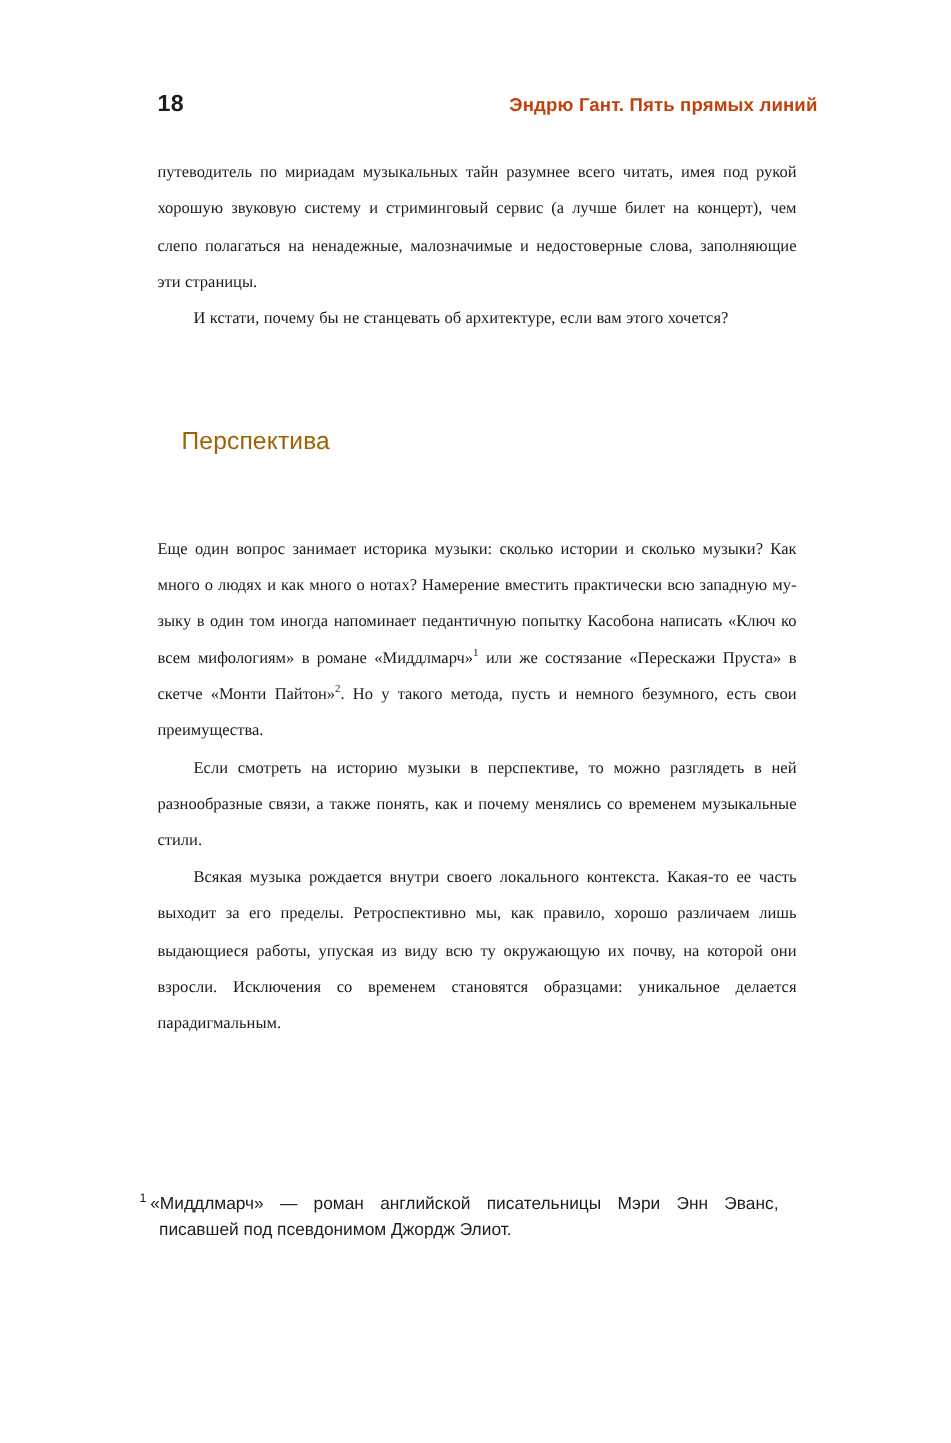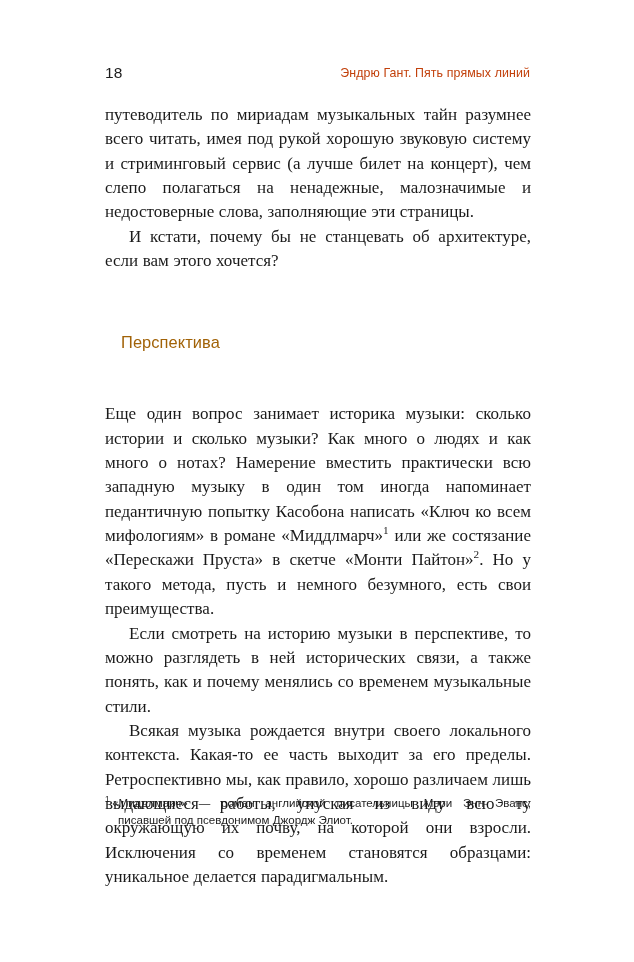--- a/index.html
+++ b/index.html
@@ -20,26 +20,27 @@
     width: 634px;
     height: 962px;
     box-sizing: border-box;
   }
 
   
   .running-head {
     position: absolute;
     top: 58px;
     left: 105px;
-    right: 104px;
+    right: 89px;
     height: 24px;
     display: flex;
-    align-items: flex-end;
+    align-items: center;
     justify-content: space-between;
     font-family: "Liberation Sans", "DejaVu Sans", sans-serif;
+    font-weight: bold;
   }
   .folio {
     font-size: 15.5px;
     line-height: 18px;
     color: #1c1c1c;
     letter-spacing: 0.2px;
   }
   .head-title {
     font-size: 12.4px;
     line-height: 18px;
@@ -50,21 +51,21 @@
 
   
   .column {
     position: absolute;
     top: 103px;
     left: 105px;
     width: 426px;
   }
   p.body {
     margin: 0;
-    font-size: 17px;
+    font-size: 11px;
     line-height: 24.35px;
     text-align: justify;
     text-justify: inter-word;
     hyphens: manual;
     -webkit-hyphens: manual;
     word-spacing: 0.02em;
   }
   p.body.indent {
     text-indent: 24px;
   }
@@ -86,21 +87,21 @@
   sup.fn-ref {
     font-size: 0.66em;
     vertical-align: super;
     line-height: 0;
     font-family: "Liberation Serif", "DejaVu Serif", serif;
   }
 
   
   .footnotes {
     position: absolute;
-    left: 105px;
+    left: 93px;
     width: 426px;
     top: 795px;
     font-family: "Liberation Sans", "DejaVu Sans", sans-serif;
   }
   .footnote {
     margin: 0 0 2px 0;
     font-size: 11.55px;
     line-height: 17.1px;
     text-align: justify;
     color: #1d1d1d;
@@ -131,21 +132,21 @@
     <p class="body indent">И кстати, почему бы не станцевать об архитектуре, если вам этого хочется?</p>
 
     <div class="gap-before-heading"></div>
 
     <h2 class="section-heading">Перспектива</h2>
 
     <div class="gap-after-heading"></div>
 
     <p class="body" id="p3-host"><span>Еще один вопрос занимает историка музыки: сколько исто­рии и сколько музыки? Как много о людях и как много о но­тах? Намерение вместить практически всю западную му­зыку в один том иногда напоминает педантичную попытку Касобона написать «Ключ ко всем мифологиям» в рома­не «Миддлмарч»</span><sup class="fn-ref">1</sup><span> или же состязание «Перескажи Пруста» в скетче «Монти Пайтон»</span><sup class="fn-ref">2</sup><span>. Но у такого метода, пусть и не­много безумного, есть свои преимущества.</span></p>
 
-    <p class="body indent">Если смотреть на историю музыки в перспективе, то мож­но разглядеть в ней исторических связи, а также понять, как и почему менялись со временем музыкальные стили.</p>
+    <p class="body indent">Если смотреть на историю музыки в перспективе, то мож­но разглядеть в ней разнообразные связи, а также понять, как и почему менялись со временем музыкальные стили.</p>
 
     <p class="body indent">Всякая музыка рождается внутри своего локального кон­текста. Какая-то ее часть выходит за его пределы. Ретроспек­тивно мы, как правило, хорошо различаем лишь выдающиеся работы, упуская из виду всю ту окружающую их почву, на ко­торой они взросли. Исключения со временем становятся об­разцами: уникальное делается парадигмальным.</p>
 
 
   </div>
 
   <div class="footnotes">
     <p class="footnote">
       <span class="fn-num">1</span><span>«Миддлмарч» — роман английской писательницы Мэри Энн Эванс, писавшей под псевдонимом Джордж Элиот.</span>
     </p>

